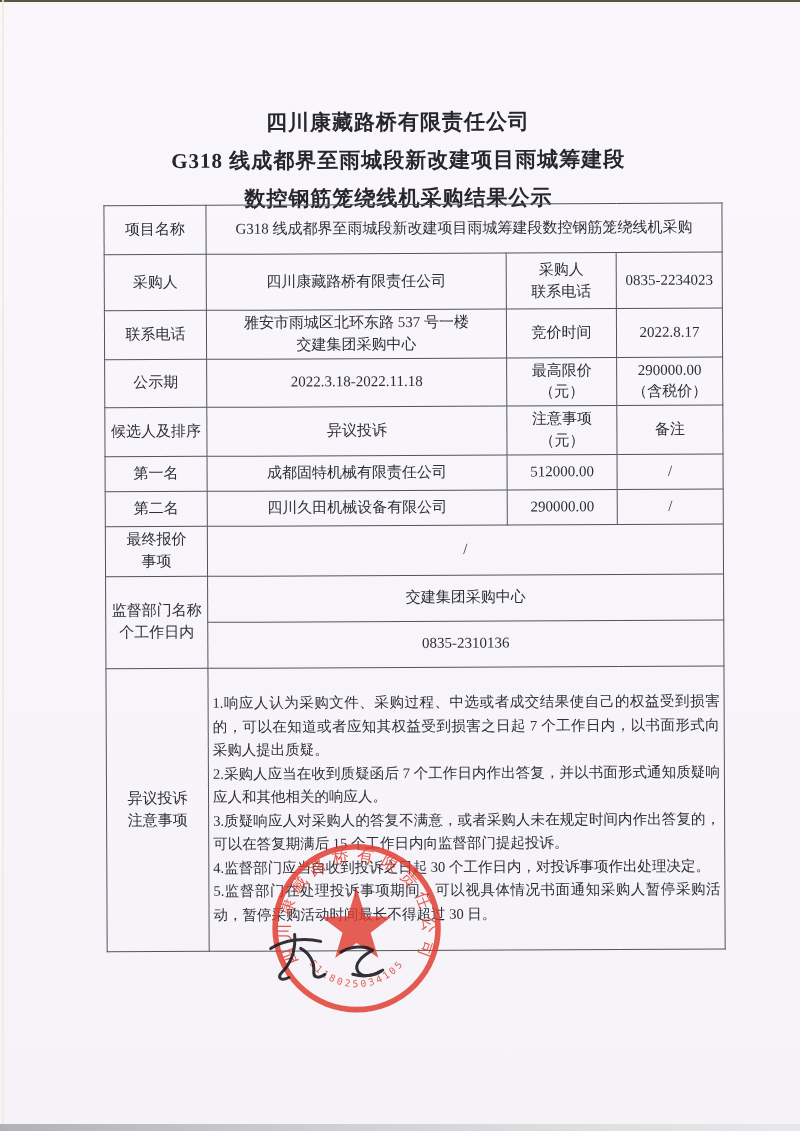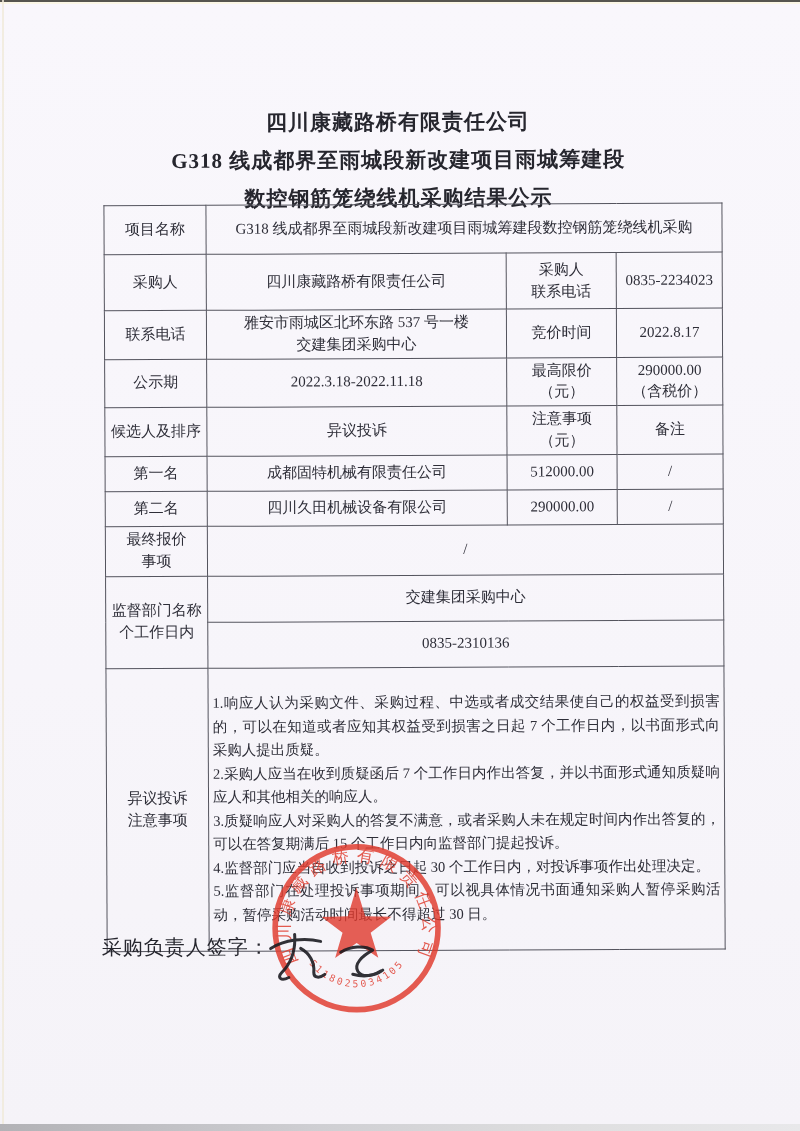--- a/index.html
+++ b/index.html
@@ -148,21 +148,20 @@
         <div class="notice-text">1.响应人认为采购文件、采购过程、中选或者成交结果使自己的权益受到损害的，可以在知道或者应知其权益受到损害之日起 7 个工作日内，以书面形式向采购人提出质疑。
 2.采购人应当在收到质疑函后 7 个工作日内作出答复，并以书面形式通知质疑响应人和其他相关的响应人。
 3.质疑响应人对采购人的答复不满意，或者采购人未在规定时间内作出答复的，可以在答复期满后 15 个工作日内向监督部门提起投诉。
 4.监督部门应当自收到投诉之日起 30 个工作日内，对投诉事项作出处理决定。
 5.监督部门在处理投诉事项期间，可以视具体情况书面通知采购人暂停采购活动，暂停采购活动时间最长不得超过 30 日。</div>
       </td>
     </tr>
   </tbody>
     </table>
 
-  <div class="sign-row">采购负责人签字：</div>
 
   <svg class="seal" viewBox="0 0 220 220">
     <defs>
       <path id="ringPath" d="M 48,132.6 A 66 66 0 1 1 172,132.6" fill="none"></path>
       <path id="numPath" d="M 59.8,139 A 58 58 0 0 0 160.2,139" fill="none"></path>
     </defs>
     <circle cx="110" cy="110" r="80" fill="none" stroke="#e03a2c" stroke-width="5.5" opacity="0.95"></circle>
     <polygon points="110,70 118.5,98.3 144.2,98.9 123.8,114.5 131.2,139.1 110,124.5 88.8,139.1 96.2,114.5 75.8,98.9 101.5,98.3" fill="#e03a2c" opacity="0.92"></polygon>
     <text font-size="16.5" fill="#e03a2c" letter-spacing="6.5" font-family="Liberation Serif, DejaVu Serif, serif" opacity="0.95">
       <textPath id="ringTextPath" href="#ringPath" startOffset="50%" text-anchor="middle">四川康藏路桥有限责任公司</textPath>

